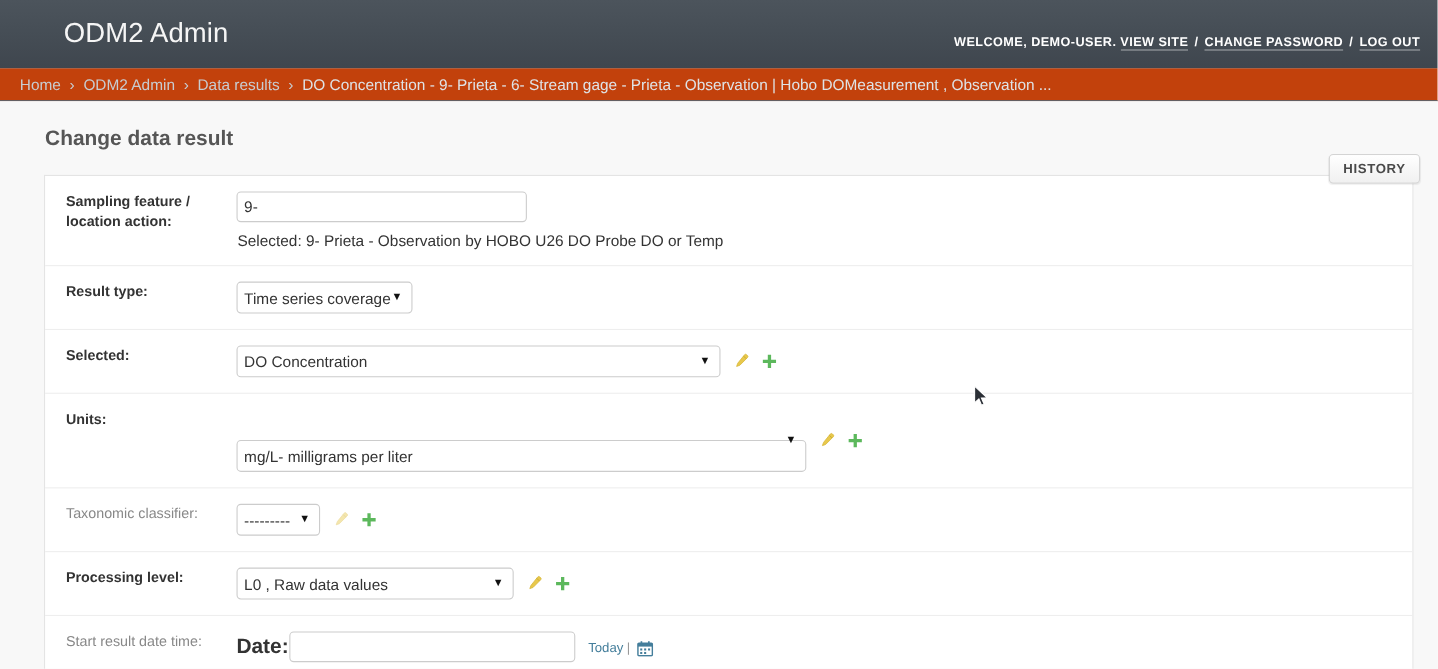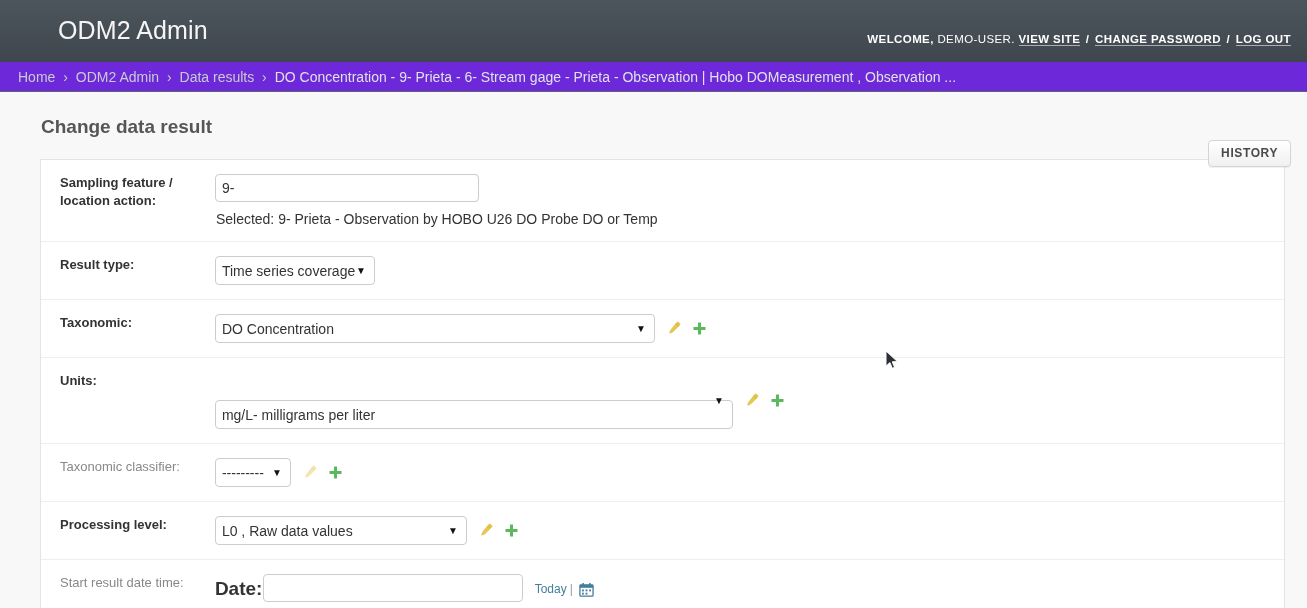--- a/index.html
+++ b/index.html
@@ -40,33 +40,33 @@
     position: absolute;
     right: 16px;
     top: 33px;
     font-size: 11.5px;
     font-weight: bold;
     letter-spacing: 0.4px;
     text-transform: uppercase;
     color: #fff;
     white-space: nowrap;
   }
-  #user-tools .uname { font-weight: normal; color: #fff; }
+  #user-tools .uname { font-weight: bold; color: #fff; }
   #user-tools a {
     color: #fff;
     text-decoration: none;
     border-bottom: 1px solid rgba(255,255,255,0.55);
   }
   #user-tools .sep { padding: 0 2px; font-weight: bold; }
 
   
   #breadcrumbs {
     height: 30px;
     line-height: 30px;
-    background: #6d28d9;
+    background: #c2410c;
     color: #c8ccd0;
     font-size: 14px;
     padding: 0 0 0 18px;
     white-space: nowrap;
     overflow: hidden;
     border-bottom: 1px solid #5a646d;
   }
   #breadcrumbs a {
     color: #c8ccd0;
     text-decoration: none;
@@ -291,21 +291,21 @@
             <span class="selwrap">
               <select style="width:160px;">
                 <option>Time series coverage</option>
               </select>
               <span class="arrow">▼</span>
             </span>
           </span>
         </div>
 
         <div class="form-row">
-          <span class="flabel">Taxonomic:</span>
+          <span class="flabel">Selected:</span>
           <span class="fieldwrap">
             <span class="selwrap">
               <select style="width:440px;">
                 <option>DO Concentration</option>
               </select>
               <span class="arrow">▼</span>
             </span>
             <a class="iconlink" href="#" title="Change">
               <svg width="15" height="15" viewBox="0 0 16 16">
                 <path d="M11.6 1.6a1.4 1.4 0 0 1 2 0l0.8 0.8a1.4 1.4 0 0 1 0 2l-7.4 7.4-3.1 1.1 1.1-3.1z" fill="#e8c84c" stroke="#d8b83c" stroke-width="0.8"></path>

